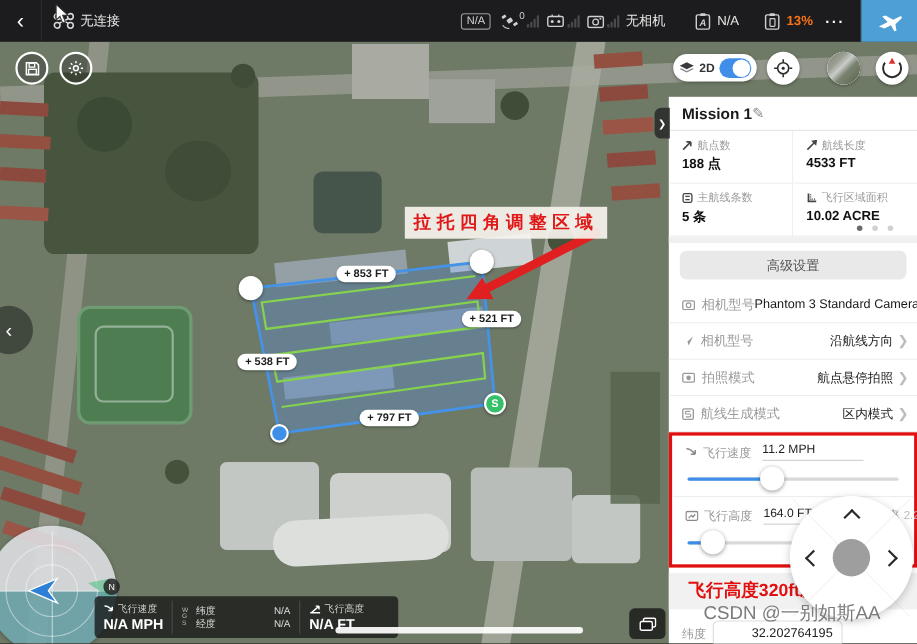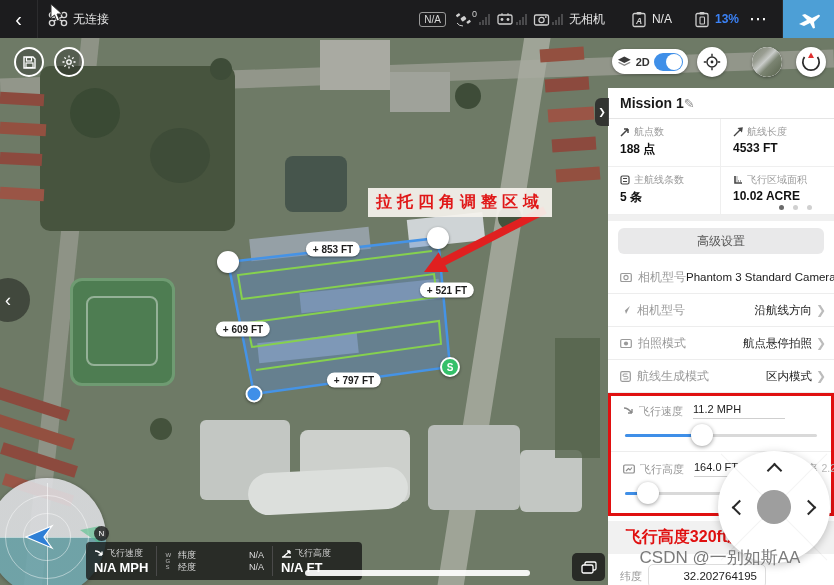--- a/index.html
+++ b/index.html
@@ -14,21 +14,21 @@
     font-size:20px; color:#fff; border-right:1px solid #2c2c2e; }
   .tb-item { display:flex; align-items:center; gap:5px; margin-left:10px; white-space:nowrap; }
   .tb-right { display:flex; align-items:center; margin-left:auto; }
   .na-badge { border:1px solid #9a9a9a; border-radius:3px; padding:1px 4px; font-size:10px; color:#d8d8d8; }
   .sig-bars { display:flex; align-items:flex-end; gap:1px; height:11px; margin:0 6px 0 2px; }
   .sig-bars i { width:2px; background:#4a4a4c; display:block; }
   .sup0 { font-size:9px; color:#cfcfcf; position:relative; top:-5px; }
   .tb-more { font-size:18px; letter-spacing:1px; margin:0 14px 0 10px; color:#fff; }
   .takeoff { width:52px; height:38px; background:#4d9fd6; display:flex; align-items:center;
     justify-content:center; border-left:1px solid #2c2c2e; }
-  .batt-pct { color:#3b82f6; font-weight:bold; }
+  .batt-pct { color:#f97316; font-weight:bold; }
   svg.ticon { display:block; }
 
   
   #map { position:absolute; left:0; top:38px; width:834px; height:547px; overflow:hidden; background:#6e7a66; }
   .patch { position:absolute; }
   #missionSvg { position:absolute; left:0; top:0; z-index:3; }
   .dist-pill { position:absolute; transform:translate(-50%,-50%); background:#fff; color:#1d1d1d;
     font-size:10px; font-weight:bold; padding:2px 7px; border-radius:9px;
     box-shadow:0 1px 2px rgba(0,0,0,.4); z-index:4; white-space:nowrap; }
   .handle { position:absolute; transform:translate(-50%,-50%); border-radius:50%; z-index:5;
@@ -267,21 +267,21 @@
       <polygon points="228,224 438,200 450,329 254,356" fill="rgba(90,140,210,0.38)" stroke="#4593e6" stroke-width="2.5"></polygon>
       <polyline points="432,213 238,237 242,261 434,236 437,259 247,285 252,309 439,283 441,306 256,332" fill="none" stroke="#86d14e" stroke-width="2"></polyline>
       <g>
         <line x1="545" y1="172" x2="443" y2="224" stroke="#e02020" stroke-width="8"></line>
         <polygon points="424,234 438.6,214.3 448.6,233.9" fill="#e02020"></polygon>
       </g>
     </svg>
 
     <div class="dist-pill" style="left:333px;top:211px">+ 853 FT</div>
     <div class="dist-pill" style="left:447px;top:252px">+ 521 FT</div>
-    <div class="dist-pill" style="left:243px;top:291px">+ 609 FT</div>
+    <div class="dist-pill" style="left:243px;top:291px">+ 538 FT</div>
     <div class="dist-pill" style="left:354px;top:342px">+ 797 FT</div>
 
     <div class="handle white" style="left:228px;top:224px"></div>
     <div class="handle white" style="left:438px;top:200px"></div>
     <div class="handle blue" style="left:254px;top:356px"></div>
     <div class="handle start" style="left:450px;top:329px">S</div>
 
     <div id="annotation">拉托四角调整区域</div>
 
     <div class="round-btn ghost" style="left:14px;top:9px">

